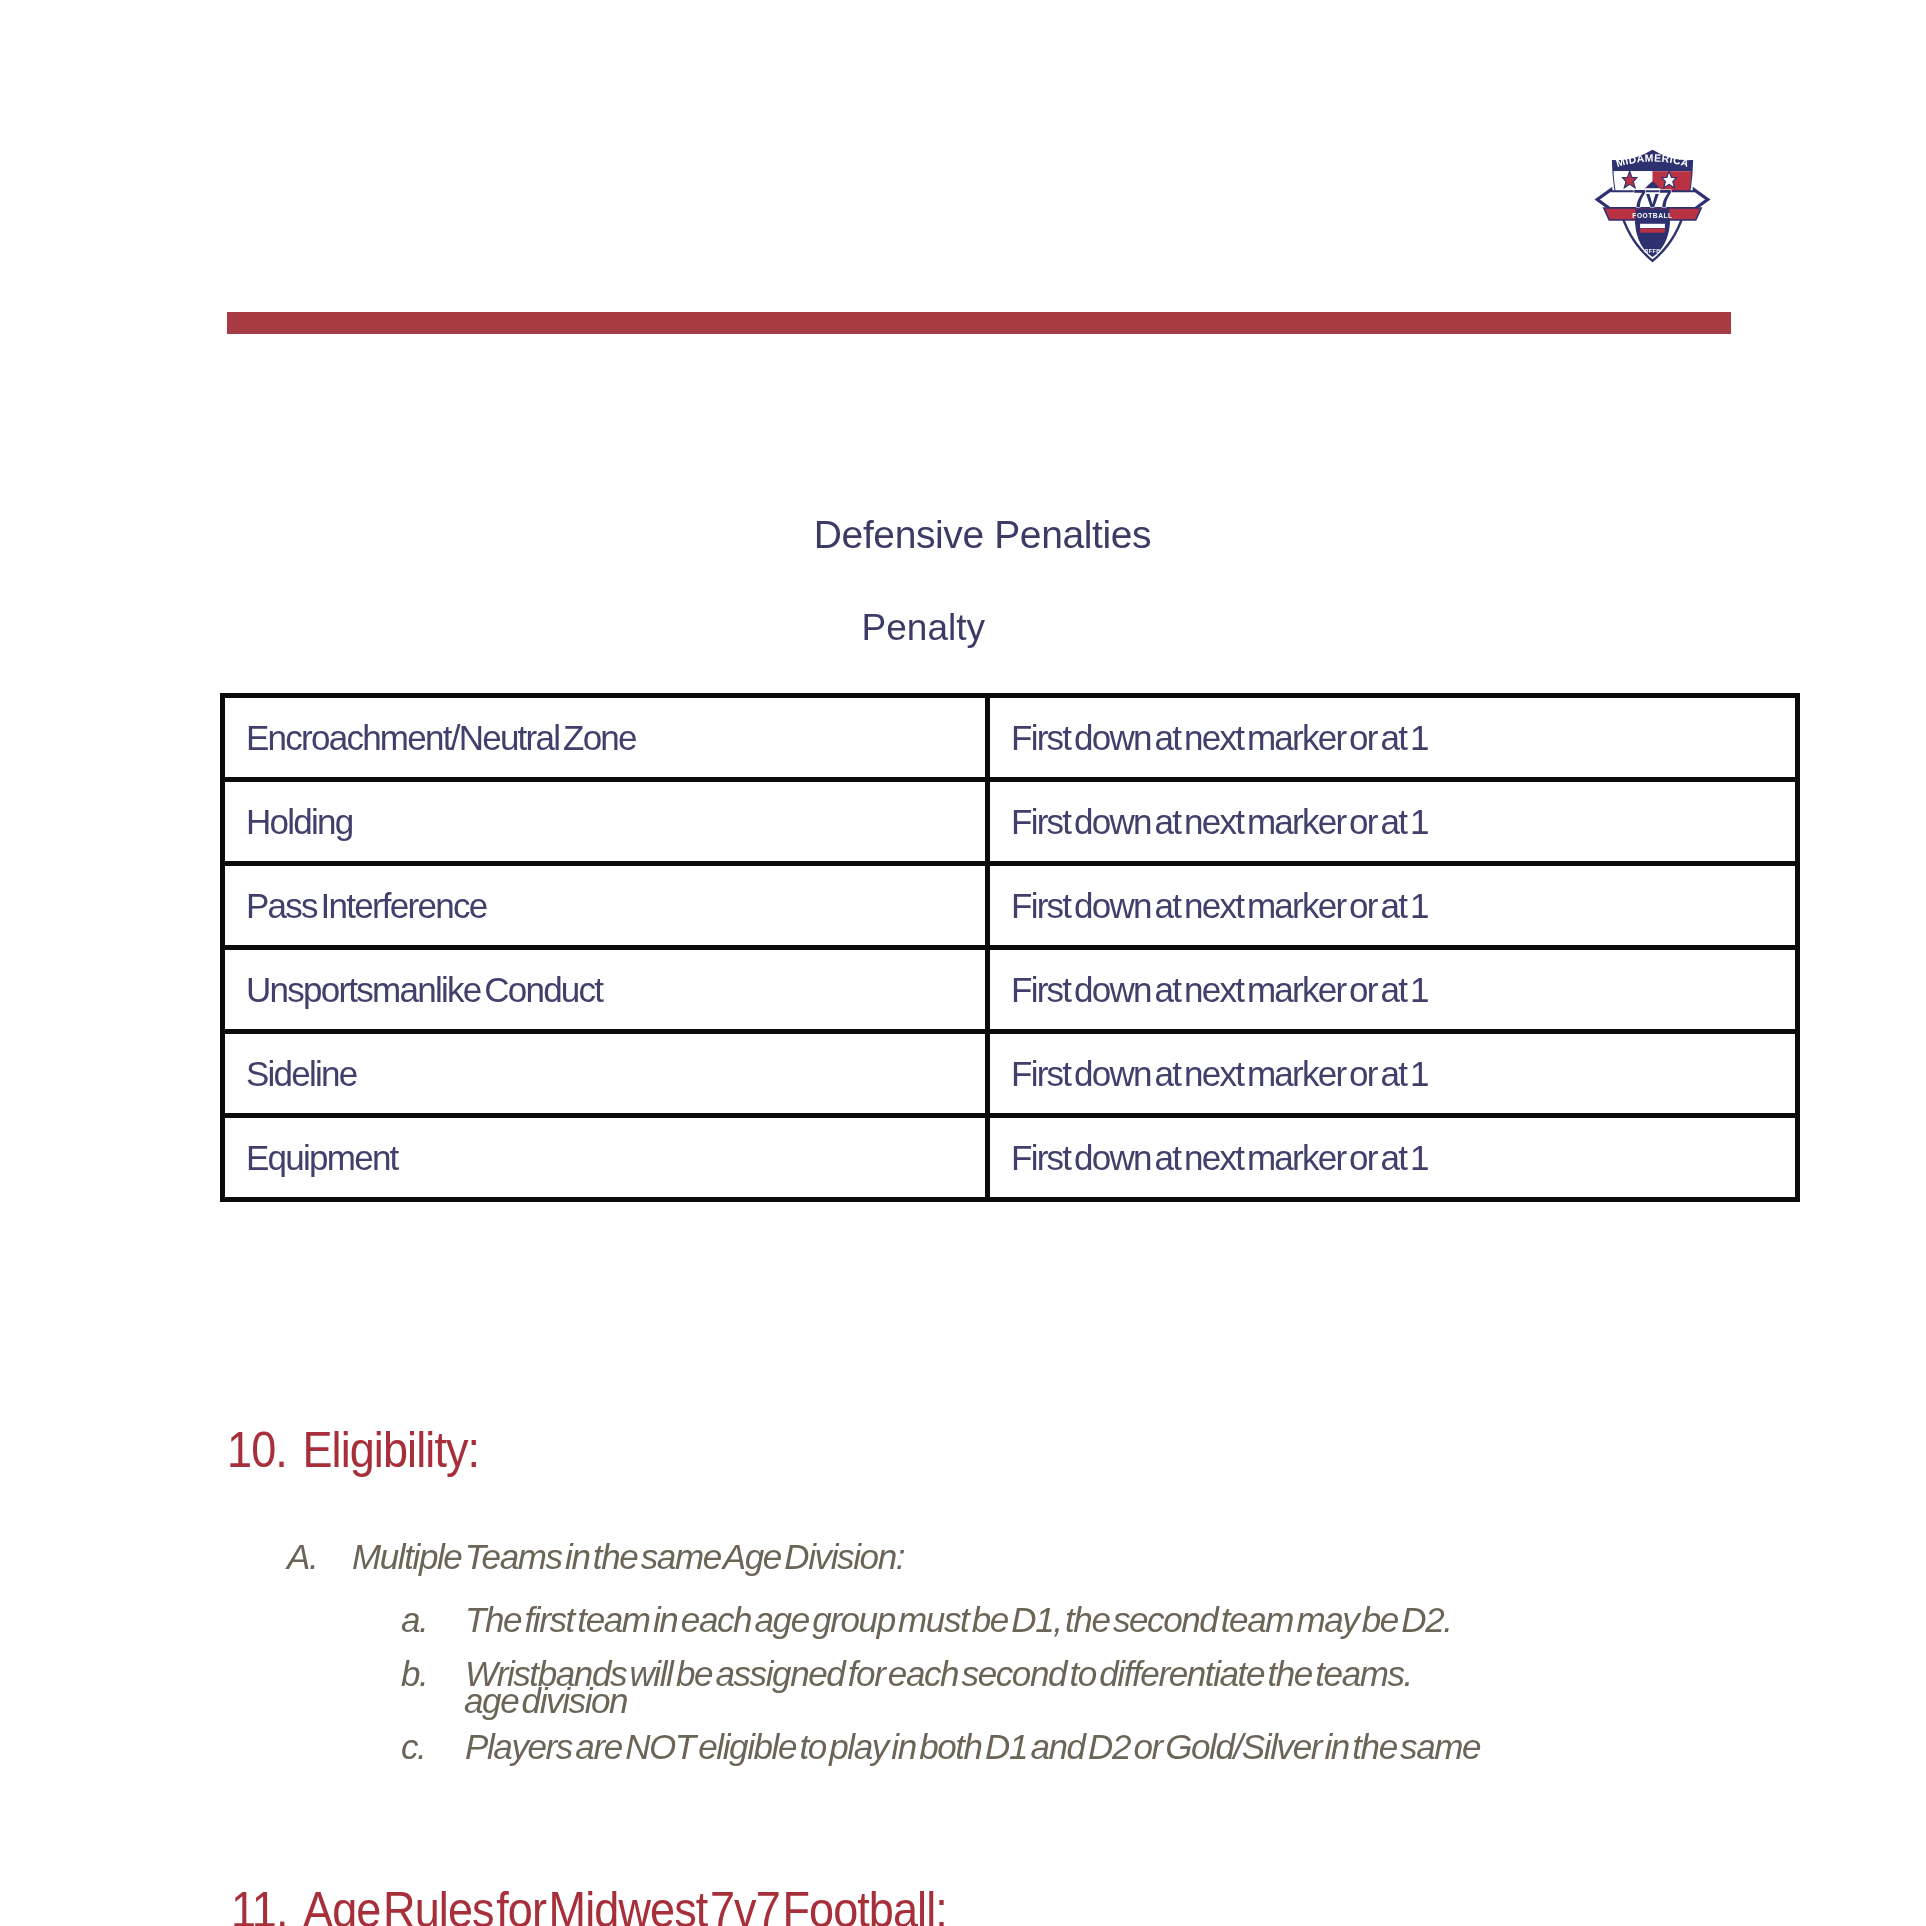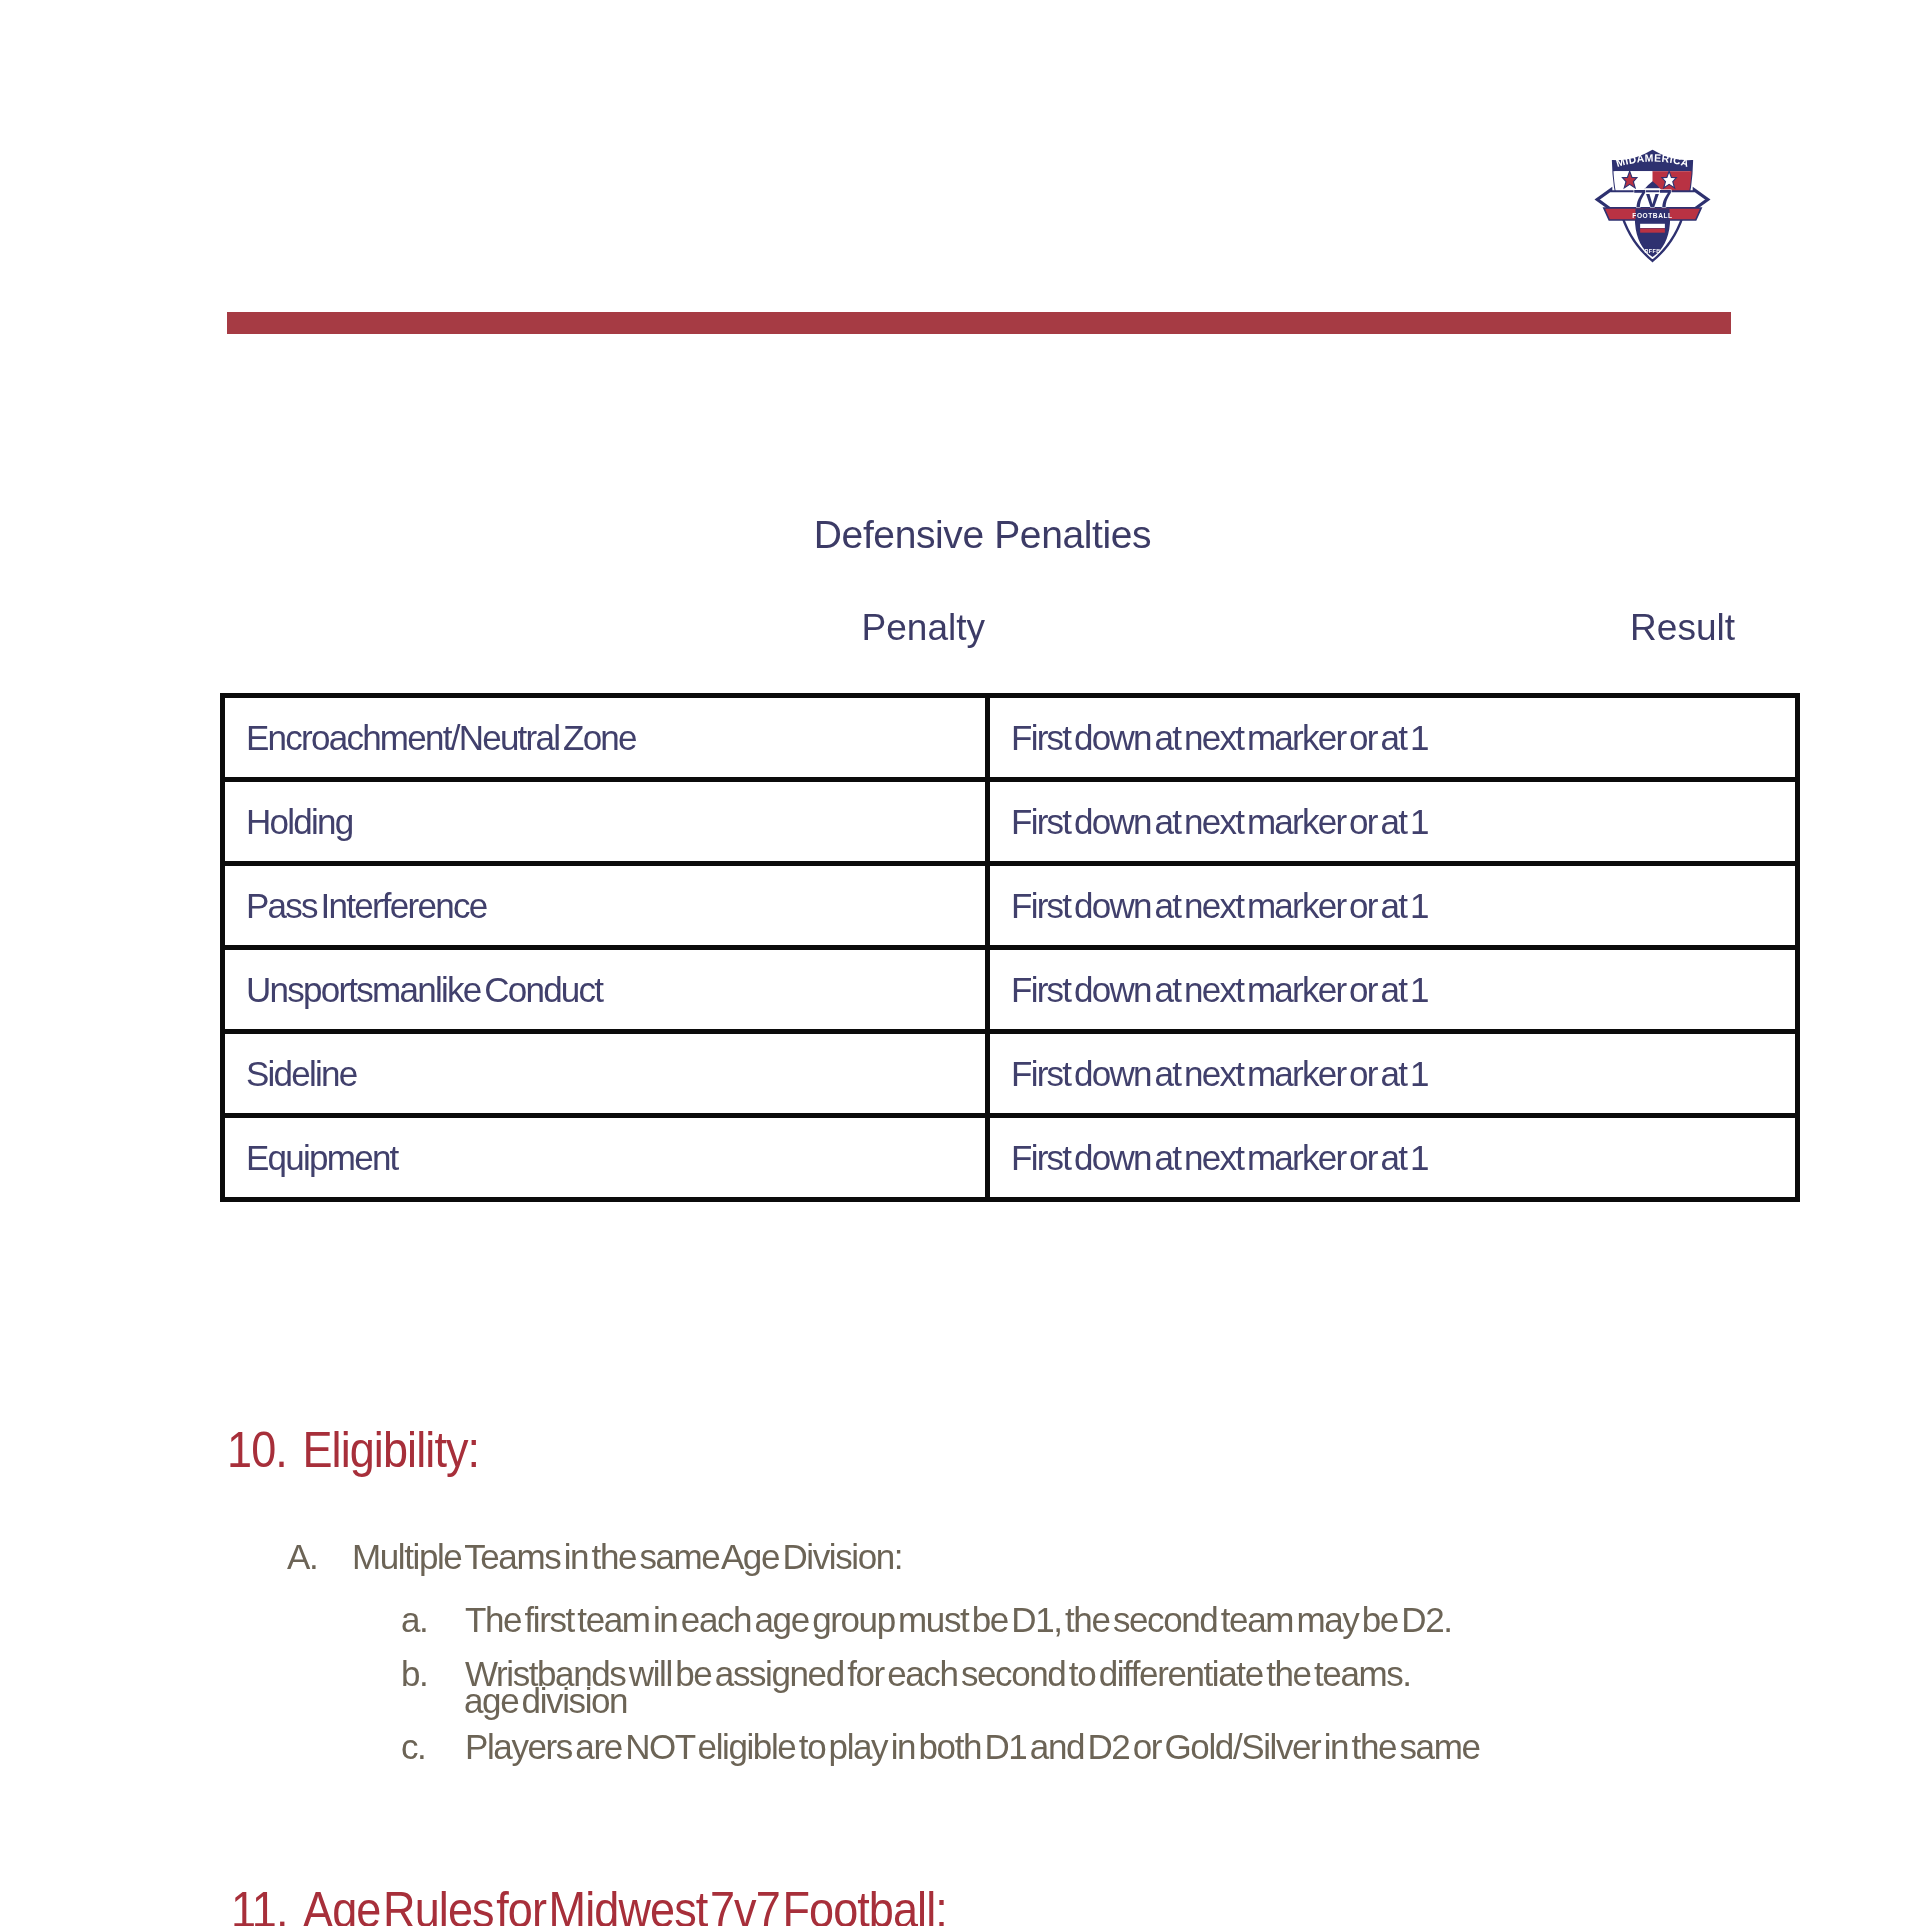--- a/index.html
+++ b/index.html
@@ -39,21 +39,21 @@
     padding:0 0 0 21px;vertical-align:middle;white-space:nowrap;
   }
   .h-red{
     color:var(--heading_red);font-size:50px;line-height:1;
     letter-spacing:-0.02em;word-spacing:-0.2em;white-space:nowrap;
     transform:scaleX(0.9);transform-origin:0 0;
   }
   .h-red .num{display:inline-block;margin-right:17.3px;}
   .body-line{
     font-size:35px;line-height:1;color:var(--body);
-    letter-spacing:-0.04em;word-spacing:-0.14em;white-space:nowrap;
+    letter-spacing:-0.04em;word-spacing:-0.14em;white-space:nowrap;font-style:italic;
   }
   .marker{display:inline-block;width:65px;}
   .marker.sub{width:64px;}
   svg text{font-family:"Liberation Sans","DejaVu Sans",sans-serif;}
 </style>
 </head>
 <body>
 
 <div id="page">
 
@@ -108,21 +108,20 @@
     <text x="150" y="181" font-size="17" font-weight="bold" text-anchor="middle" fill="#ffffff" letter-spacing="1.5">FOOTBALL</text>
 
     <text x="150" y="272" font-size="14" font-weight="bold" text-anchor="middle" fill="#ffffff" letter-spacing="1">RFFB</text>
   </svg>
 
   <div class="abs red-bar" style="left:227px;top:312px;width:1504px;height:22px;"></div>
 
   <div class="abs doc-title" style="left:0;top:515px;width:1965px;">Defensive Penalties</div>
 
   <div class="abs col-head" style="left:220px;top:609px;width:765px;">Penalty</div>
-  <div class="abs col-head" style="left:984px;top:609px;width:751px;">Result</div>
 
   <table class="penalties">
     <colgroup>
         <col style="width:765px">
         <col>
       </colgroup>
     <tbody>
       <tr>
         <td><span>Encroachment/Neutral Zone</span></td>
         <td><span>First down at next marker or at 1</span></td>

